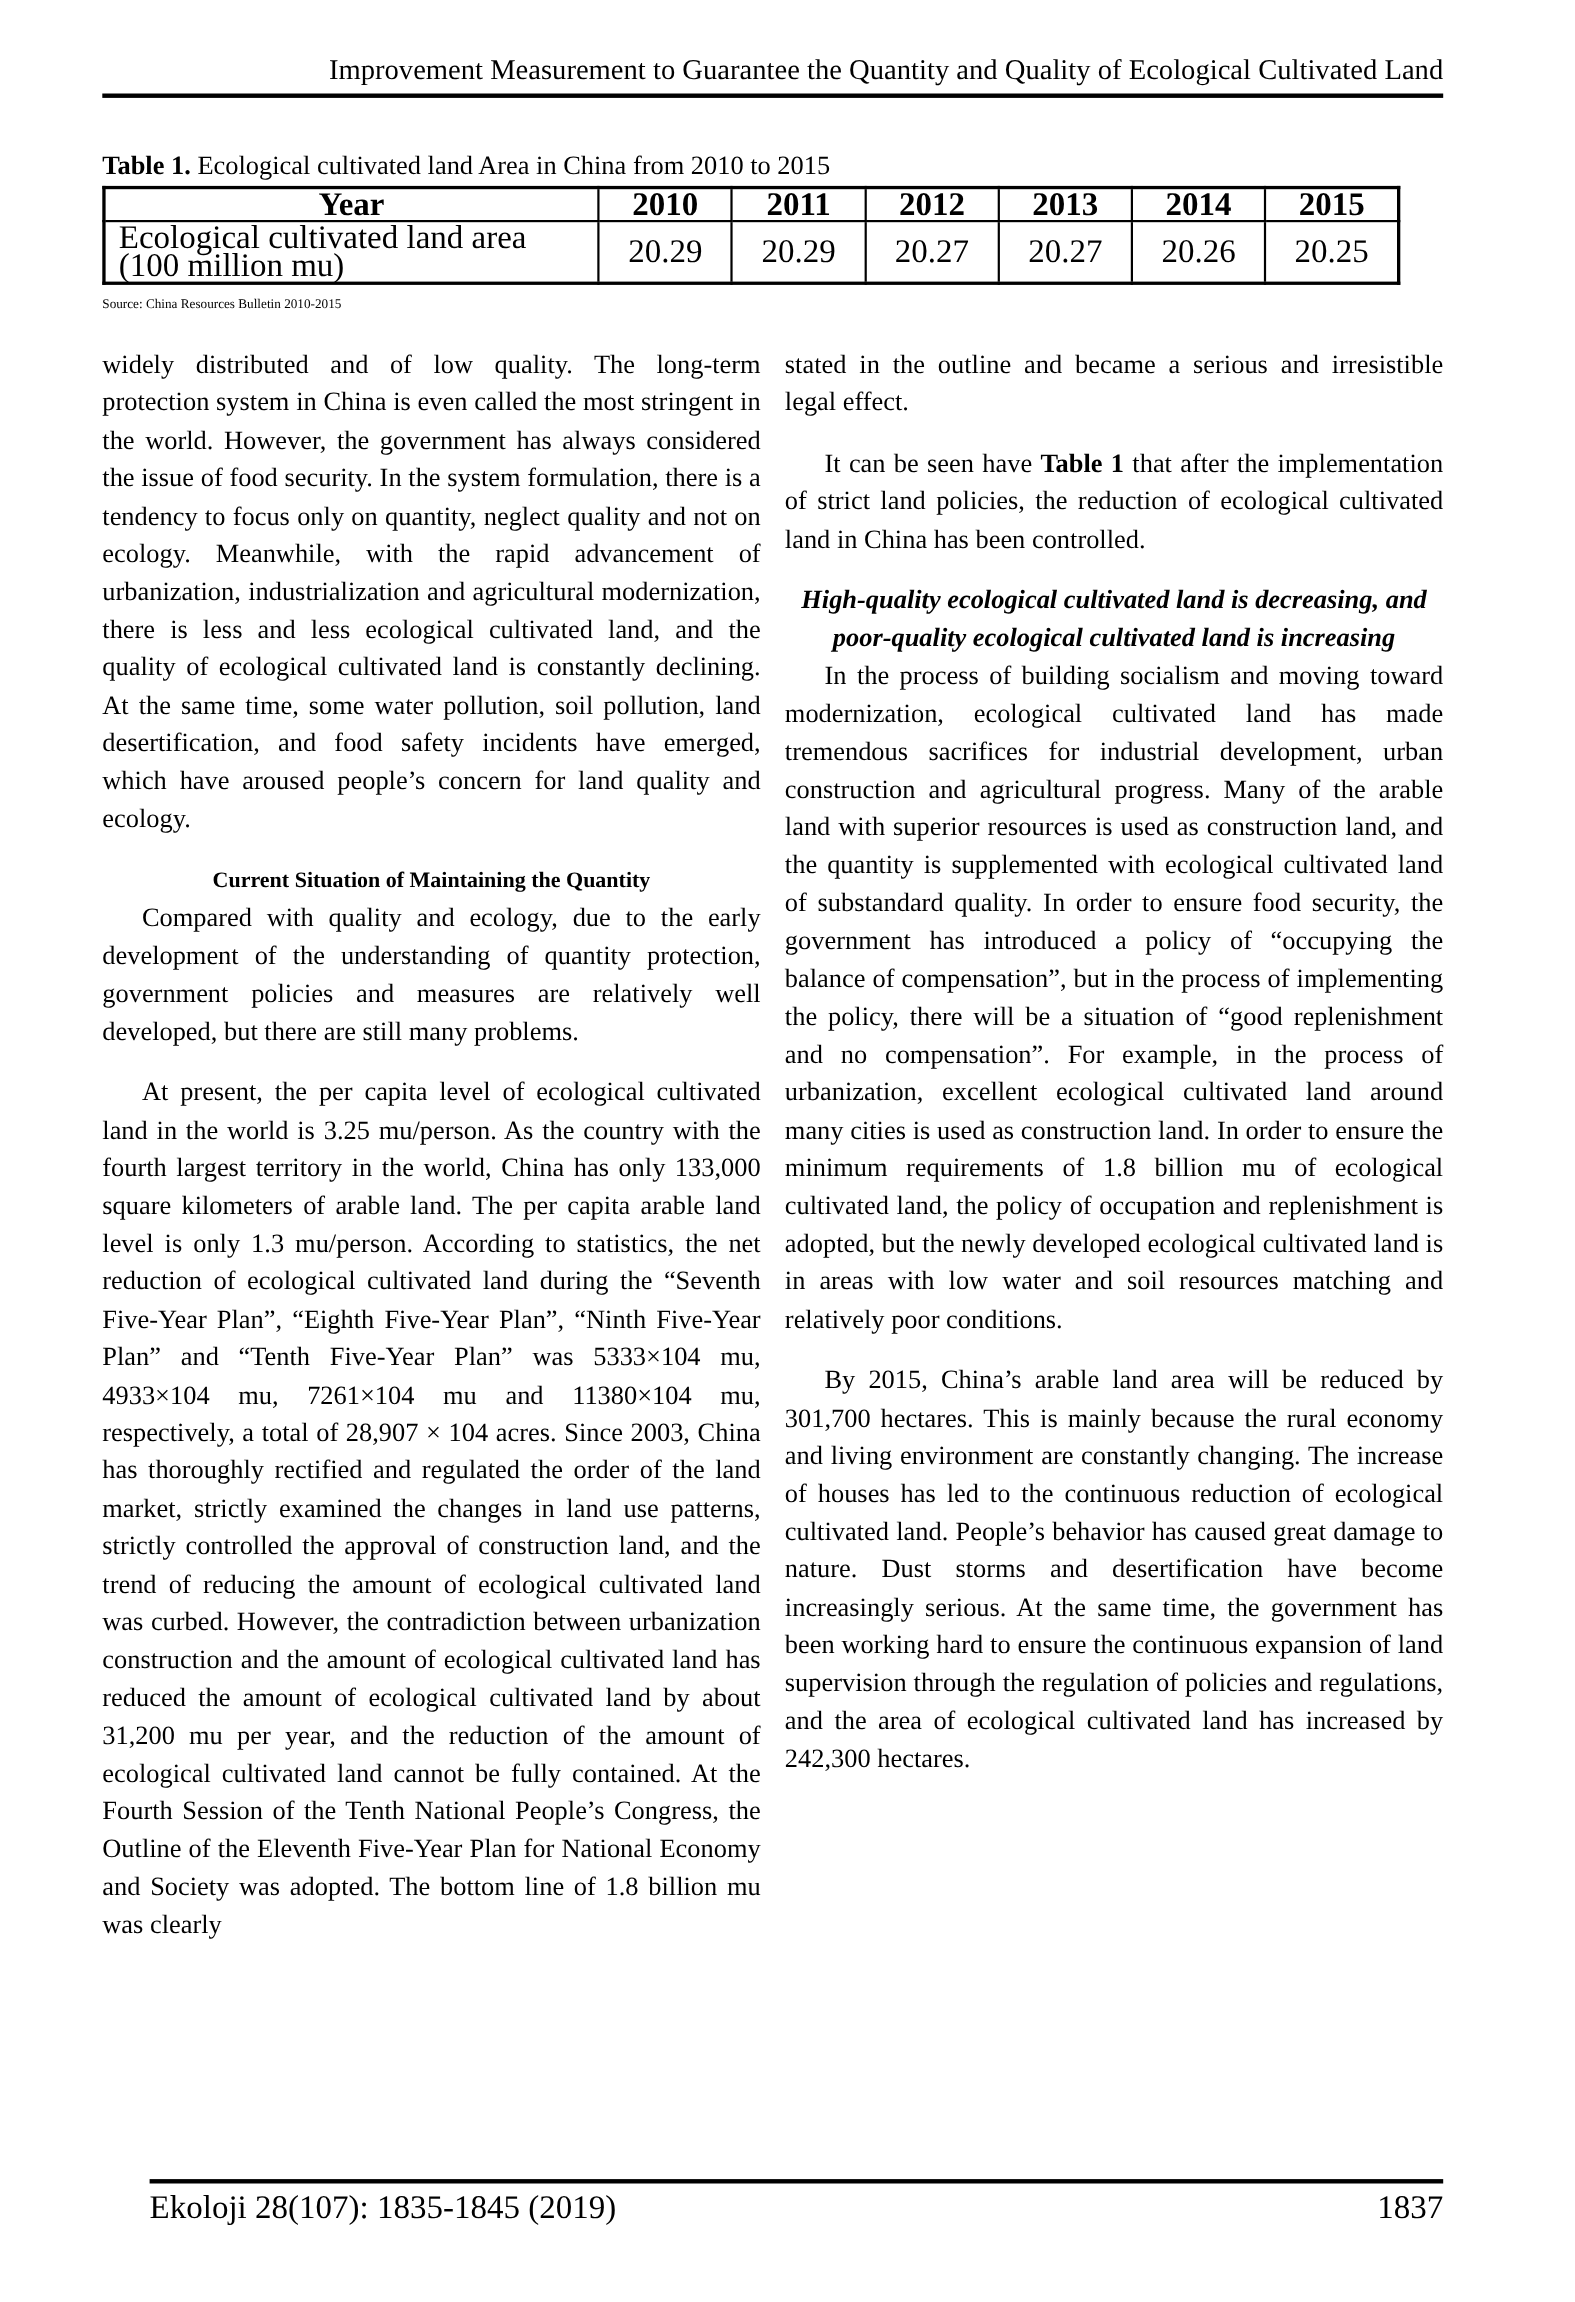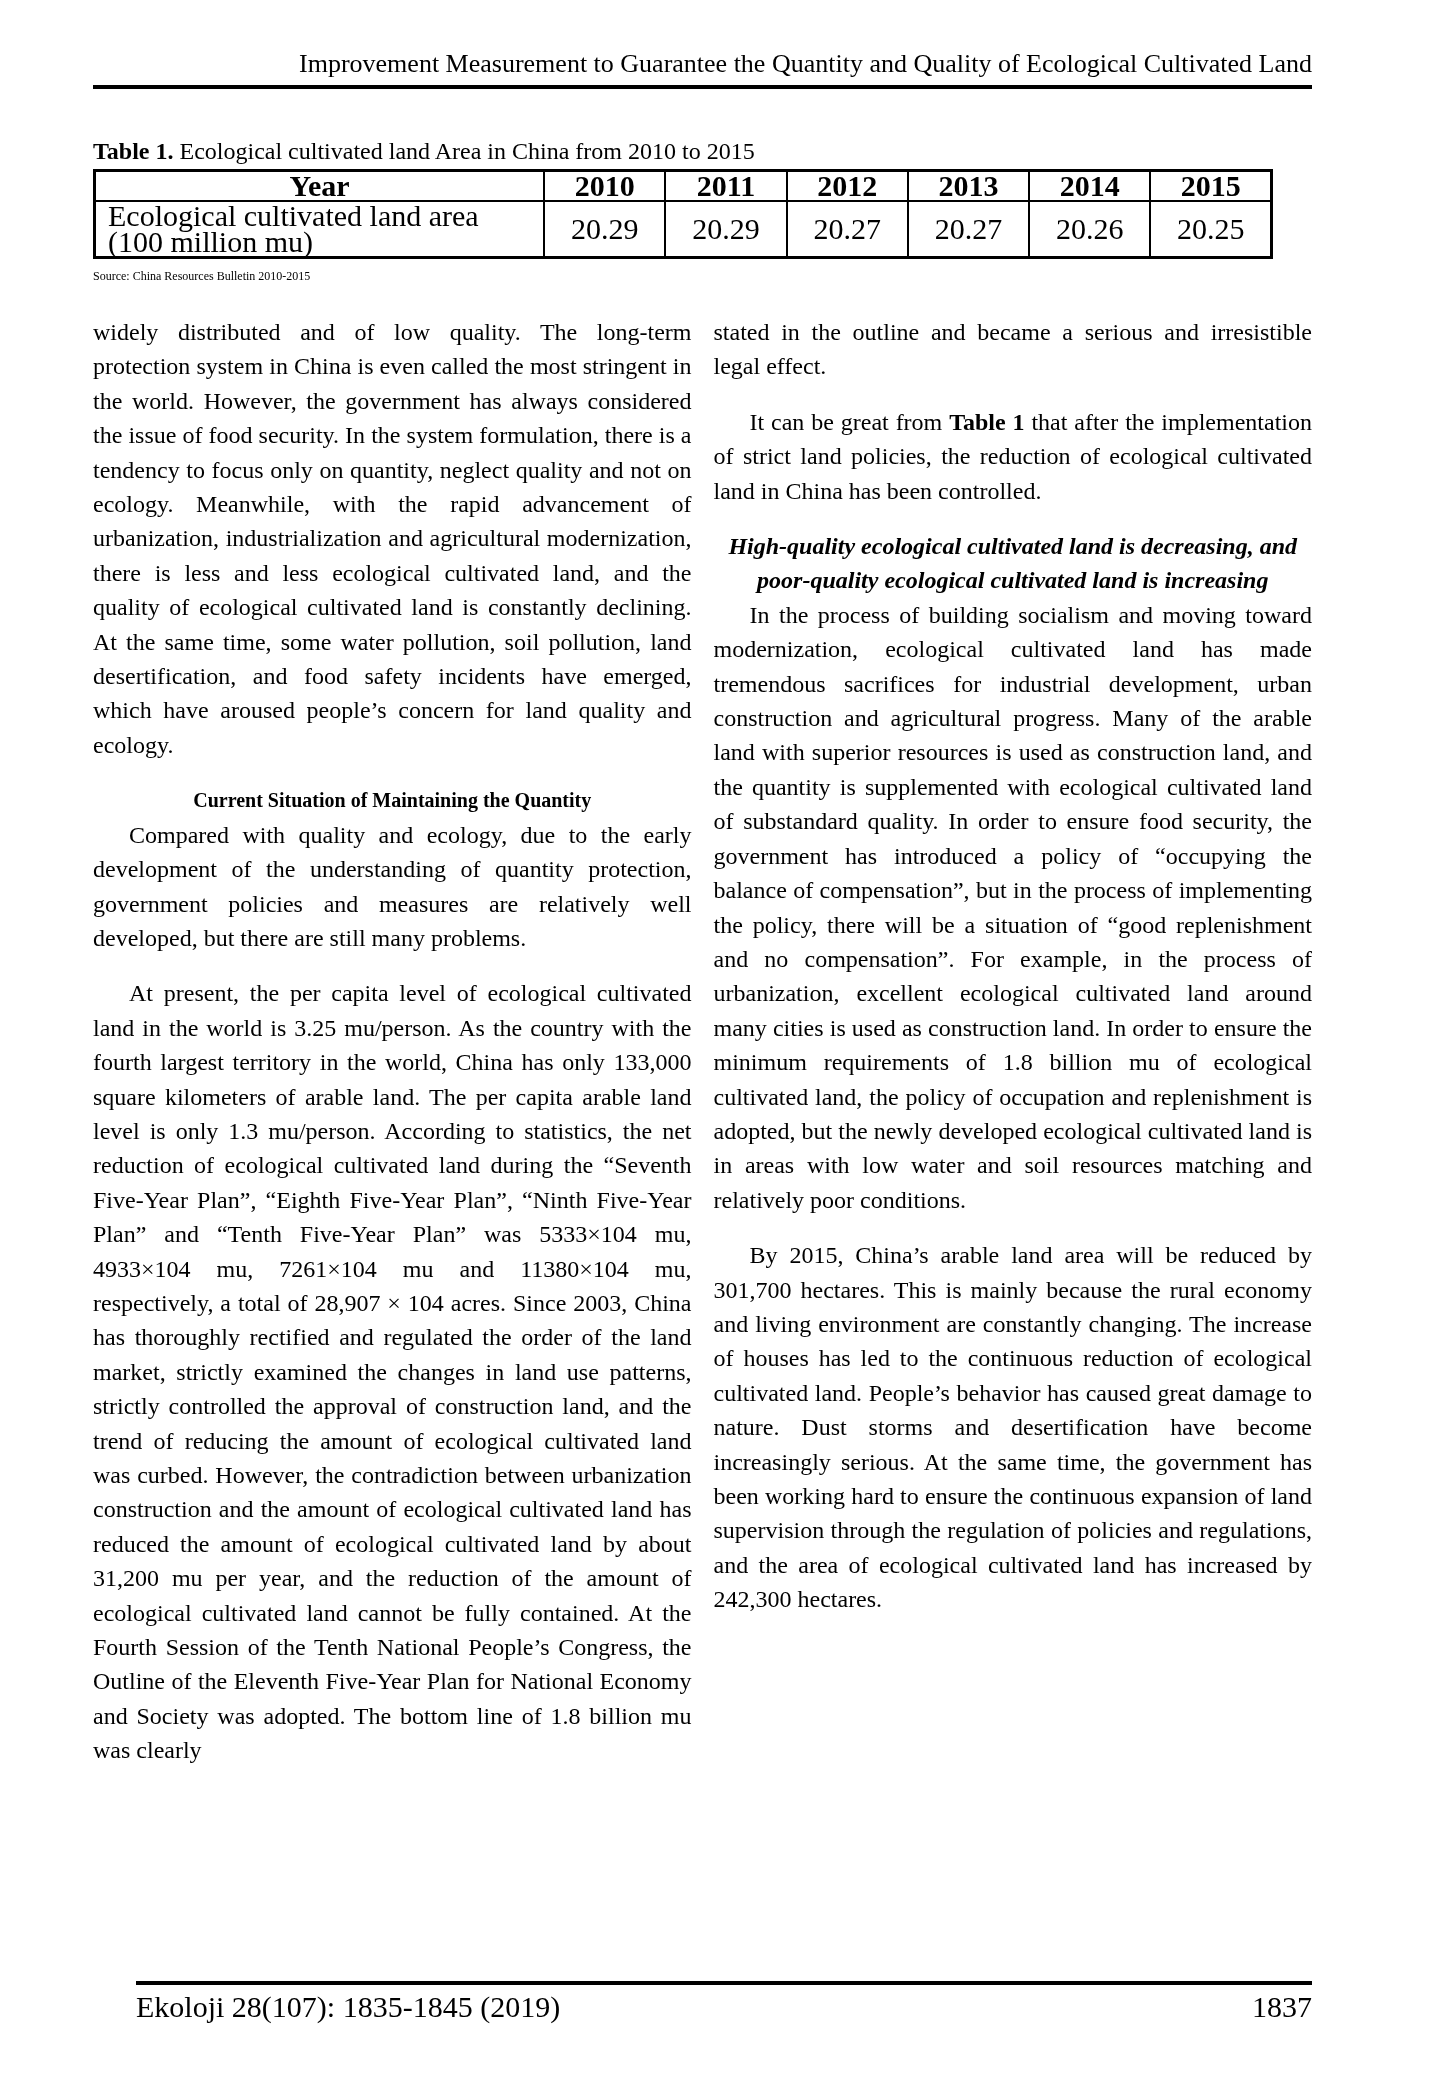--- a/index.html
+++ b/index.html
@@ -128,21 +128,21 @@
 
   <div class="columns">
     <div class="col">
       <p>widely distributed and of low quality. The long-term protection system in China is even called the most stringent in the world. However, the government has always considered the issue of food security. In the system formulation, there is a tendency to focus only on quantity, neglect quality and not on ecology. Meanwhile, with the rapid advancement of urbanization, industrialization and agricultural modernization, there is less and less ecological cultivated land, and the quality of ecological cultivated land is constantly declining. At the same time, some water pollution, soil pollution, land desertification, and food safety incidents have emerged, which have aroused people’s concern for land quality and ecology.</p>
       <h2 class="sec-heading">Current Situation of Maintaining the Quantity</h2>
       <p class="indent">Compared with quality and ecology, due to the early development of the understanding of quantity protection, government policies and measures are relatively well developed, but there are still many problems.</p>
       <p class="indent">At present, the per capita level of ecological cultivated land in the world is 3.25 mu/person. As the country with the fourth largest territory in the world, China has only 133,000 square kilometers of arable land. The per capita arable land level is only 1.3 mu/person. According to statistics, the net reduction of ecological cultivated land during the “Seventh Five-Year Plan”, “Eighth Five-Year Plan”, “Ninth Five-Year Plan” and “Tenth Five-Year Plan” was 5333×104 mu, 4933×104 mu, 7261×104 mu and 11380×104 mu, respectively, a total of 28,907 × 104 acres. Since 2003, China has thoroughly rectified and regulated the order of the land market, strictly examined the changes in land use patterns, strictly controlled the approval of construction land, and the trend of reducing the amount of ecological cultivated land was curbed. However, the contradiction between urbanization construction and the amount of ecological cultivated land has reduced the amount of ecological cultivated land by about 31,200 mu per year, and the reduction of the amount of ecological cultivated land cannot be fully contained. At the Fourth Session of the Tenth National People’s Congress, the Outline of the Eleventh Five-Year Plan for National Economy and Society was adopted. The bottom line of 1.8 billion mu was clearly</p>
     </div>
     <div class="col">
       <p>stated in the outline and became a serious and irresistible legal effect.</p>
-      <p class="indent"><span>It can be great from </span><span class="bold-ref">Table 1</span><span> that after the implementation of strict land policies, the reduction of ecological cultivated land in China has been controlled.</span></p>
+      <p class="indent"><span>It can be seen have </span><span class="bold-ref">Table 1</span><span> that after the implementation of strict land policies, the reduction of ecological cultivated land in China has been controlled.</span></p>
       <h3 class="sub-heading">High-quality ecological cultivated land is decreasing, and poor-quality ecological cultivated land is increasing</h3>
       <p class="indent">In the process of building socialism and moving toward modernization, ecological cultivated land has made tremendous sacrifices for industrial development, urban construction and agricultural progress. Many of the arable land with superior resources is used as construction land, and the quantity is supplemented with ecological cultivated land of substandard quality. In order to ensure food security, the government has introduced a policy of “occupying the balance of compensation”, but in the process of implementing the policy, there will be a situation of “good replenishment and no compensation”. For example, in the process of urbanization, excellent ecological cultivated land around many cities is used as construction land. In order to ensure the minimum requirements of 1.8 billion mu of ecological cultivated land, the policy of occupation and replenishment is adopted, but the newly developed ecological cultivated land is in areas with low water and soil resources matching and relatively poor conditions.</p>
       <p class="indent">By 2015, China’s arable land area will be reduced by 301,700 hectares. This is mainly because the rural economy and living environment are constantly changing. The increase of houses has led to the continuous reduction of ecological cultivated land. People’s behavior has caused great damage to nature. Dust storms and desertification have become increasingly serious. At the same time, the government has been working hard to ensure the continuous expansion of land supervision through the regulation of policies and regulations, and the area of ecological cultivated land has increased by 242,300 hectares.</p>
     </div>
   </div>
 
   <div class="footer">
     <span>Ekoloji 28(107): 1835-1845 (2019)</span>
     <span>1837</span>
   </div>

